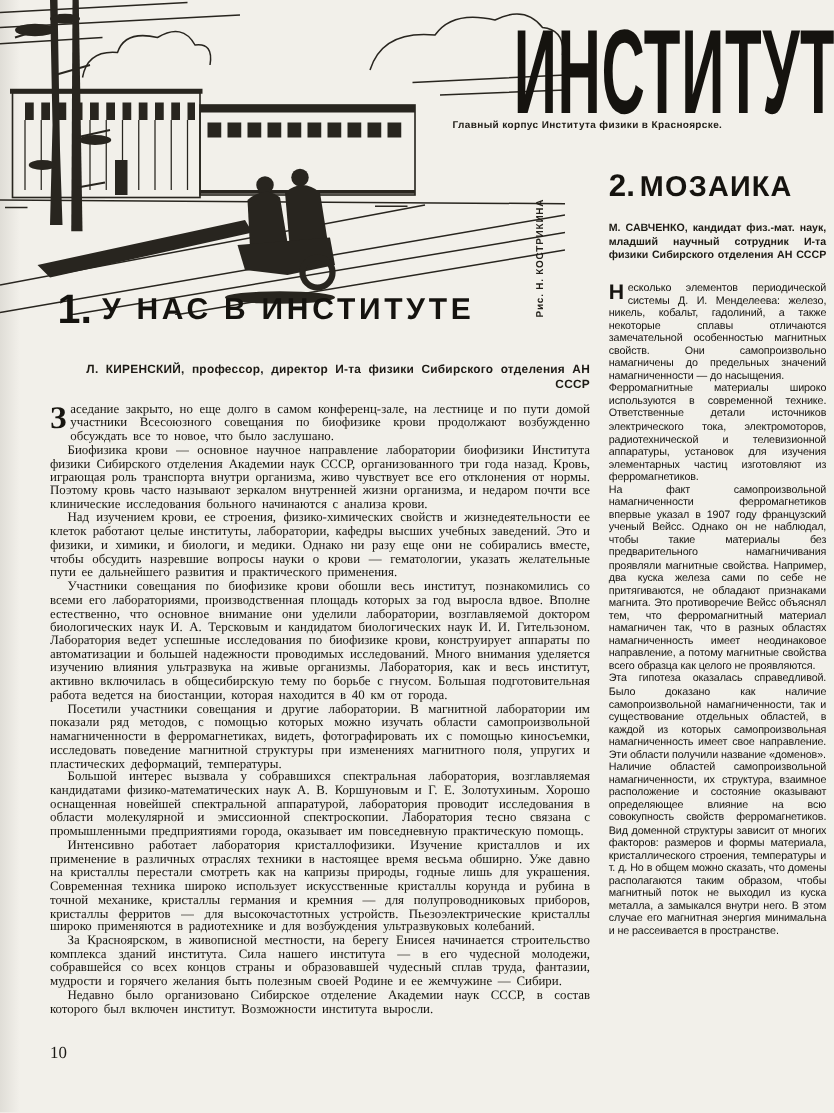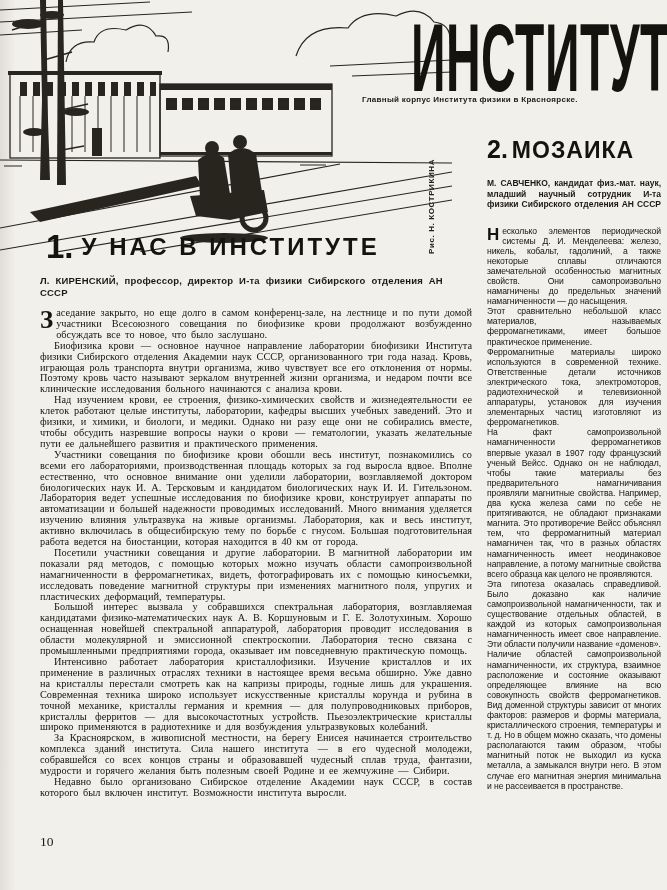--- a/index.html
+++ b/index.html
@@ -27,22 +27,22 @@
   .credit{
     position:absolute;left:427px;top:254px;transform:rotate(-90deg);transform-origin:0 0;
     font:bold 8px "Liberation Sans",sans-serif;white-space:nowrap;letter-spacing:.6px;color:#23201a;
   }
   
   .col-main{position:absolute;left:40px;top:232px;width:432px;}
   .h1{font-family:"Liberation Sans",sans-serif;font-weight:bold;color:#15130f;margin-left:6px;}
   .h1 .num1{font-size:33px;line-height:30px;vertical-align:-3px;letter-spacing:0;}
   .h1 .t1{font-size:24px;line-height:30px;letter-spacing:3px;margin-left:8px;}
   .byline1{
-    margin-top:13px;
-    font:bold 9.5px/12px "Liberation Sans",sans-serif;letter-spacing:.2px;word-spacing:3px;color:#1d1a14;
+    margin-top:27px;
+    font:bold 9.5px/12px "Liberation Sans",sans-serif;letter-spacing:.2px;word-spacing:3px;color:#1d1a14;text-align:right;
   }
   .body1{
     margin-top:9px;
     font:10.3px/10.9px "Liberation Serif",serif;text-align:justify;
     word-spacing:2px;color:#17150f;
   }
   .body1 p{margin:0;text-indent:14px;}
   .body1 p.lead{text-indent:0;}
   .dropcap1{float:left;font:bold 25px/21px "Liberation Serif",serif;padding:1px 3px 0 0;}
   
@@ -138,21 +138,20 @@
 </section>
 
 <section class="col-right">
   <div class="h2">
     <div class="h2-line"><span class="num2">2.</span><span>МОЗАИКА</span></div>
   </div>
   <div class="byline2">М. САВЧЕНКО, кандидат физ.-мат. наук, младший научный сотрудник И-та физики Сибирского отделения АН СССР</div>
   <div class="body2">
     <p class="lead"><span class="dropcap2">Н</span><span>есколько элементов периодической системы Д. И. Менделеева: железо, никель, кобальт, гадолиний, а также некоторые сплавы отличаются замечательной особенностью магнитных свойств. Они самопроизвольно намагничены до предельных значений намагниченности — до насыщения.</span></p>
     <div>
-        <p>Этот сравнительно небольшой класс материалов, называемых ферромагнетиками, имеет большое практическое применение.</p>
         <p>Ферромагнитные материалы широко используются в современной технике. Ответственные детали источников электрического тока, электромоторов, радиотехнической и телевизионной аппаратуры, установок для изучения элементарных частиц изготовляют из ферромагнетиков.</p>
         <p>На факт самопроизвольной намагниченности ферромагнетиков впервые указал в 1907 году французский ученый Вейсс. Однако он не наблюдал, чтобы такие материалы без предварительного намагничивания проявляли магнитные свойства. Например, два куска железа сами по себе не притягиваются, не обладают признаками магнита. Это противоречие Вейсс объяснял тем, что ферромагнитный материал намагничен так, что в разных областях намагниченность имеет неодинаковое направление, а потому магнитные свойства всего образца как целого не проявляются.</p>
         <p>Эта гипотеза оказалась справедливой. Было доказано как наличие самопроизвольной намагниченности, так и существование отдельных областей, в каждой из которых самопроизвольная намагниченность имеет свое направление. Эти области получили название «доменов».</p>
         <p>Наличие областей самопроизвольной намагниченности, их структура, взаимное расположение и состояние оказывают определяющее влияние на всю совокупность свойств ферромагнетиков. Вид доменной структуры зависит от многих факторов: размеров и формы материала, кристаллического строения, температуры и т. д. Но в общем можно сказать, что домены располагаются таким образом, чтобы магнитный поток не выходил из куска металла, а замыкался внутри него. В этом случае его магнитная энергия минимальна и не рассеивается в пространстве.</p>
       </div>
   </div>
 </section>
 
 <div class="page-num">10</div>
 

